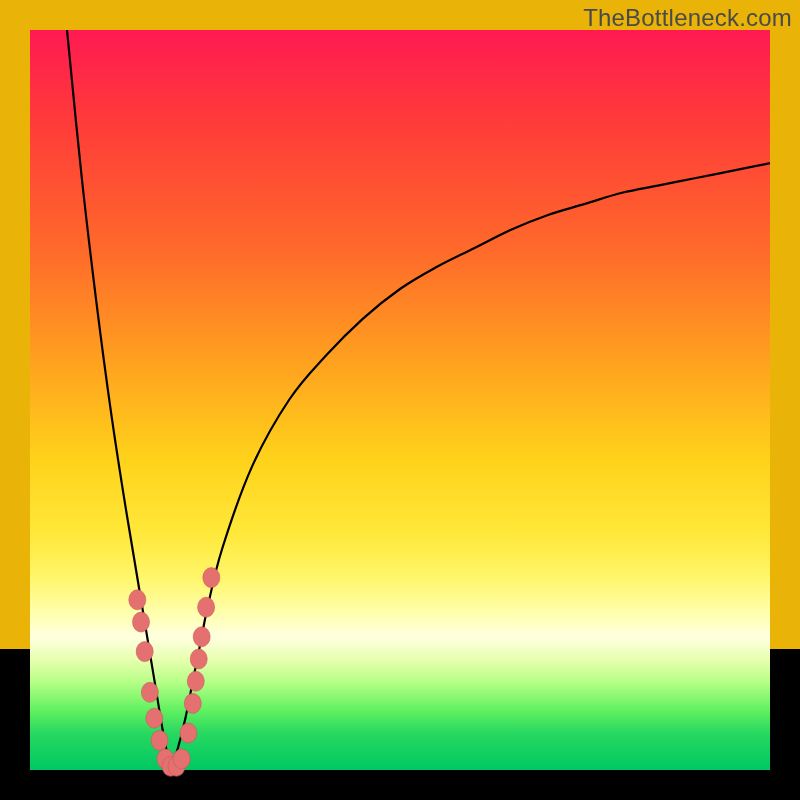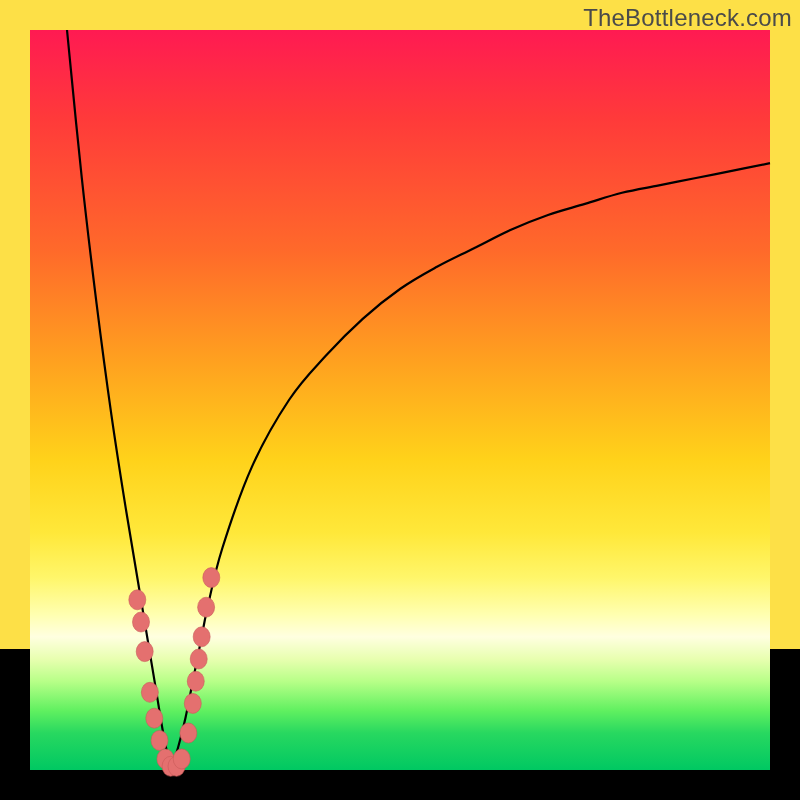--- a/index.html
+++ b/index.html
@@ -10,21 +10,21 @@
     overflow: hidden;
     background: #000;
     font-family: Arial, Helvetica, sans-serif;
   }
   .frame {
     position: absolute;
     left: 0;
     top: 0;
     width: 800px;
     height: 649px;
-    background: #fde047;
+    background: #eab308;
   }
   .plot-area {
     position: absolute;
     left: 30px;
     top: 30px;
     width: 740px;
     height: 740px;
     
     background: linear-gradient(to bottom,
       #ff1a52 0%,

